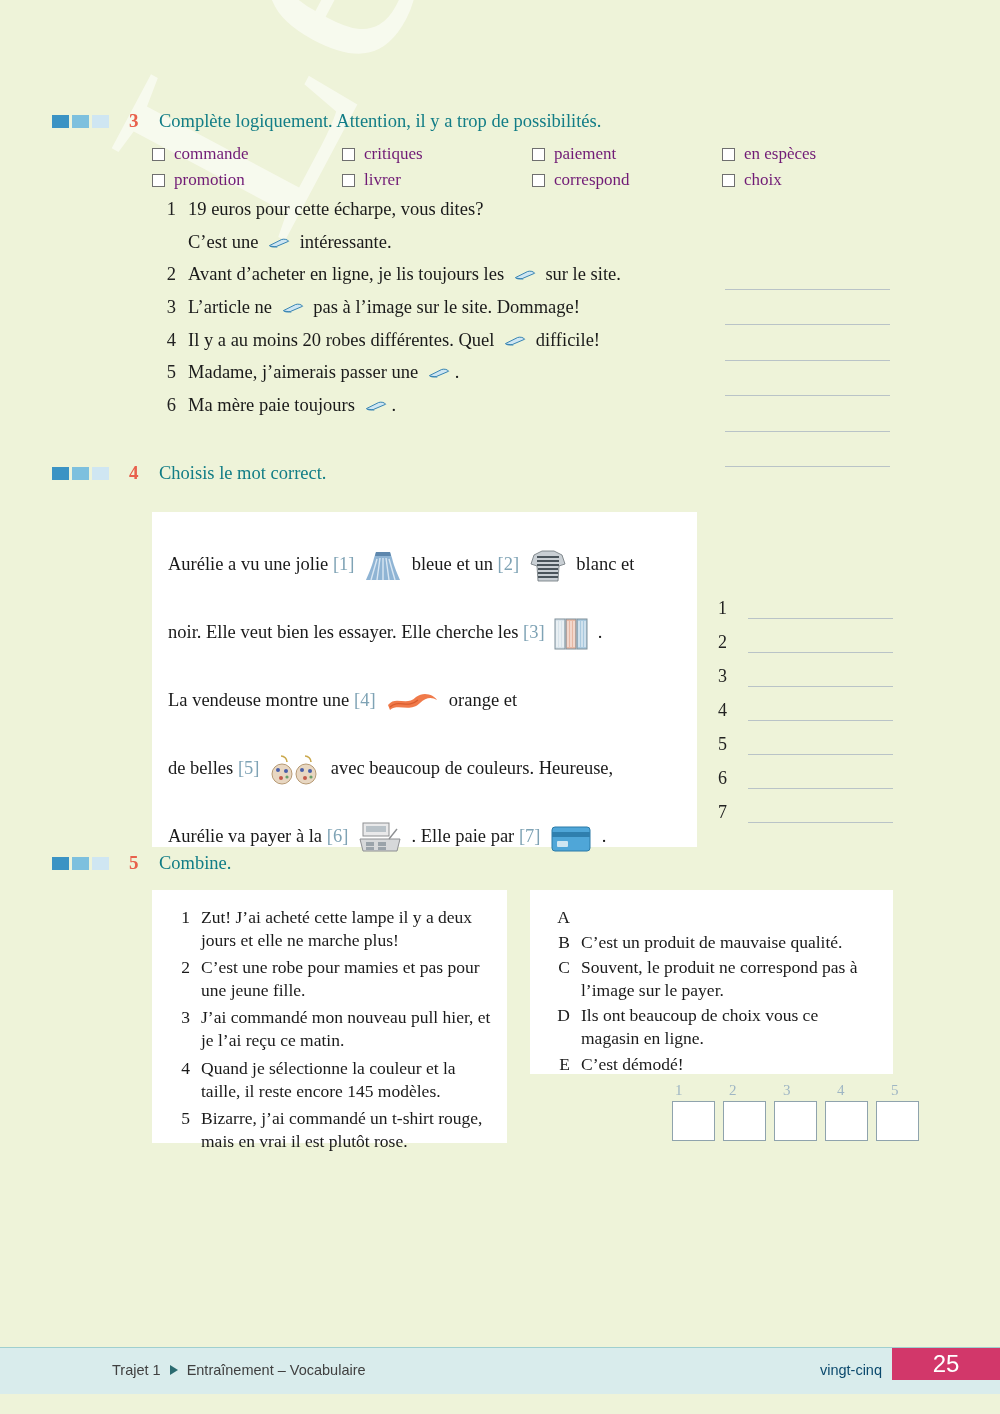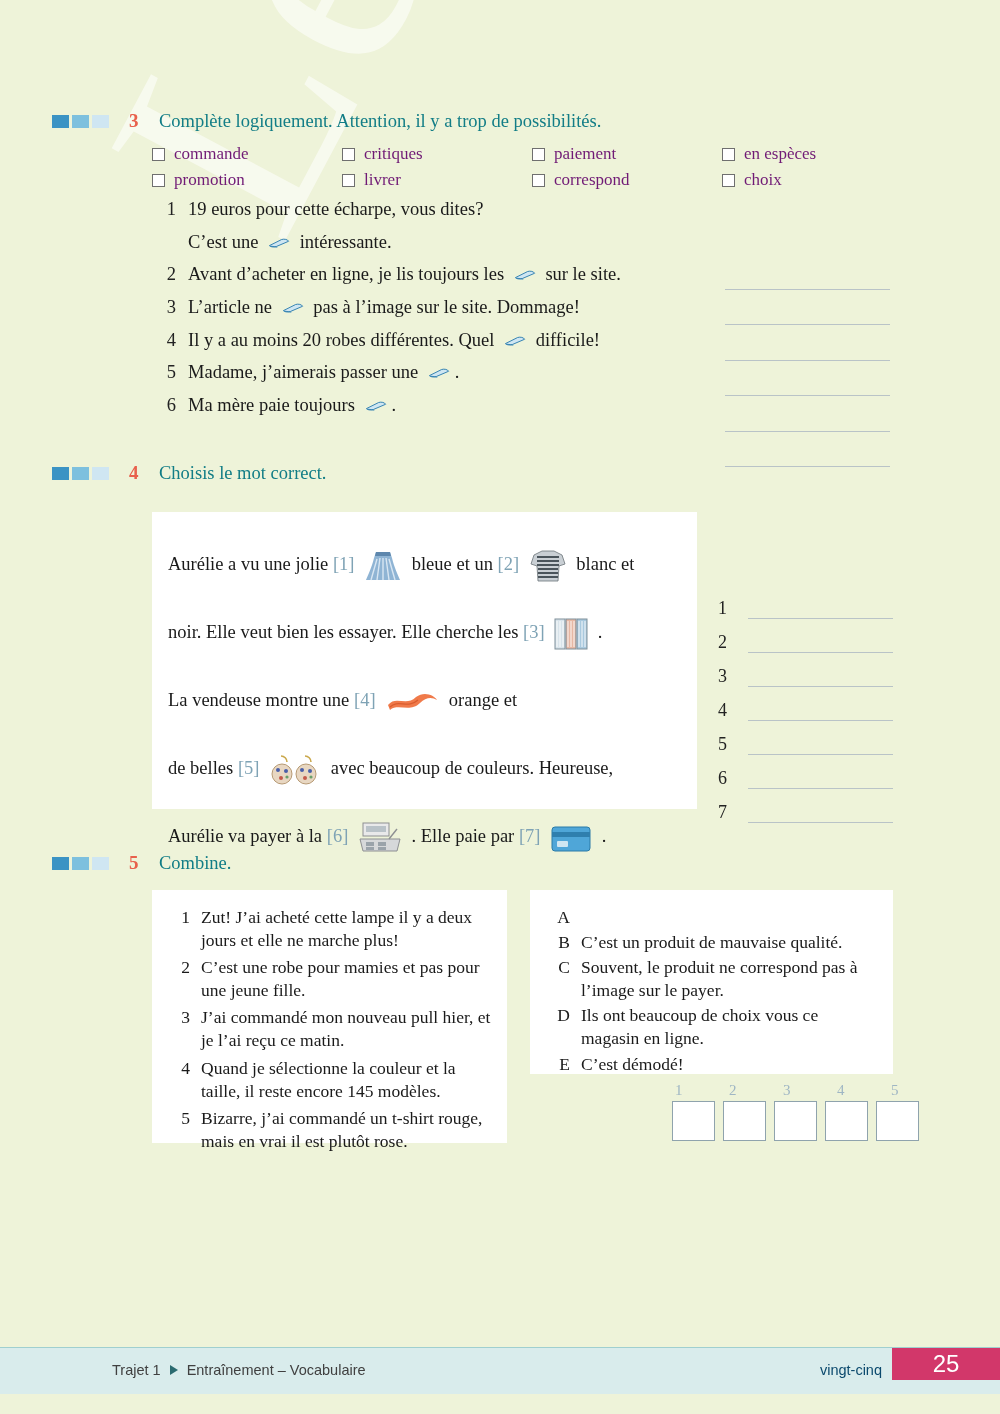--- a/index.html
+++ b/index.html
@@ -61,21 +61,21 @@
   .s-num{width:28px;text-align:right;margin-right:12px;color:#222;}
   .s-text{flex:1;}
   .blankicon{
     display:inline-block;width:26px;height:14px;vertical-align:-2px;margin:0 3px;
   }
   .lines3{position:absolute;left:725px;top:254px;width:165px;}
   .lines3 .ln{border-bottom:1px solid #b9c3c7;height:34.5px;}
 
   
   .ex4box{
-    position:absolute;left:152px;top:512px;width:545px;height:297px;
+    position:absolute;left:152px;top:512px;width:545px;height:335px;
     background:#fff;
   }
   .ex4text{
     padding:18px 14px 0 16px;font-size:18.5px;line-height:68px;color:#1a1a1a;
   }
   .ph{color:#7fa3b5;}
   .thumb{display:inline-block;vertical-align:middle;margin:0 4px;}
 
   .ex4lines{position:absolute;left:718px;top:585px;width:175px;}
   .ex4lines .row{display:flex;align-items:flex-end;height:34px;font-size:18px;}

